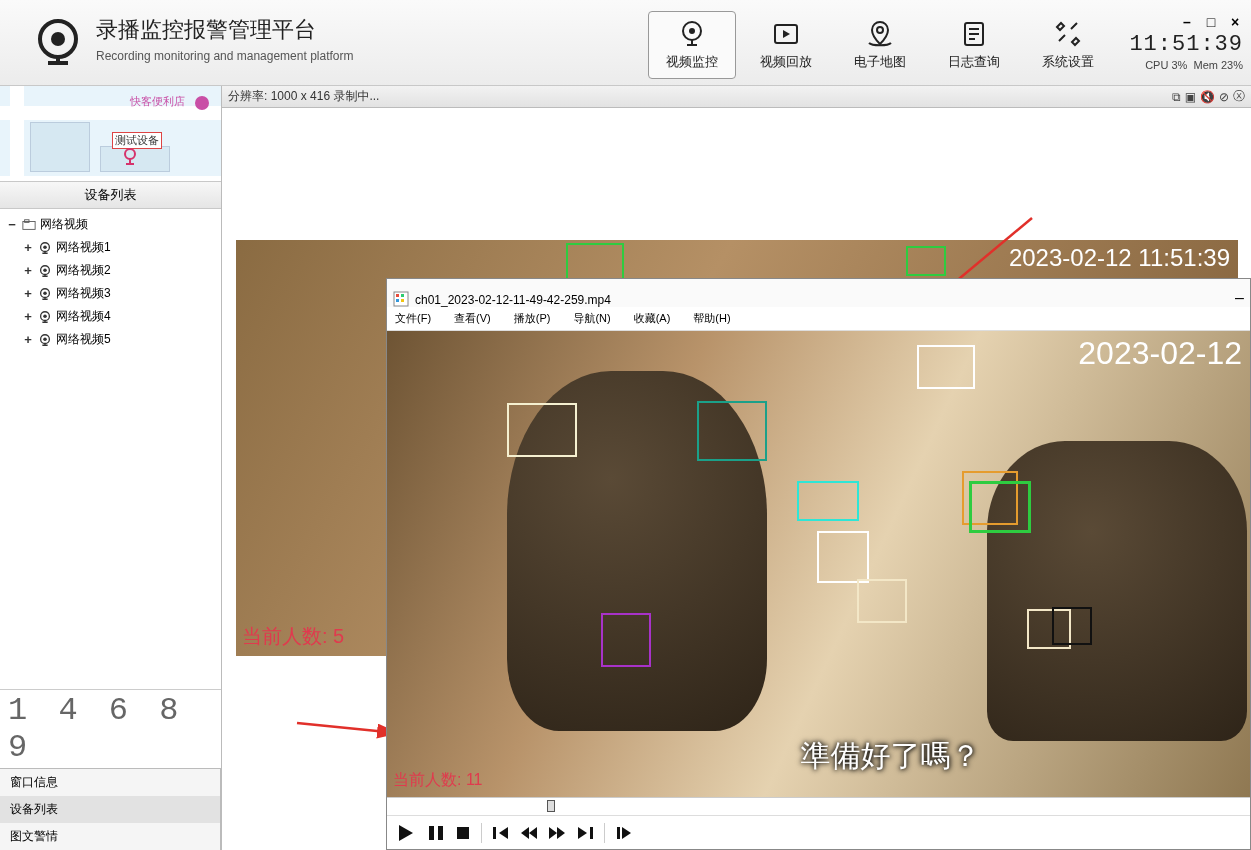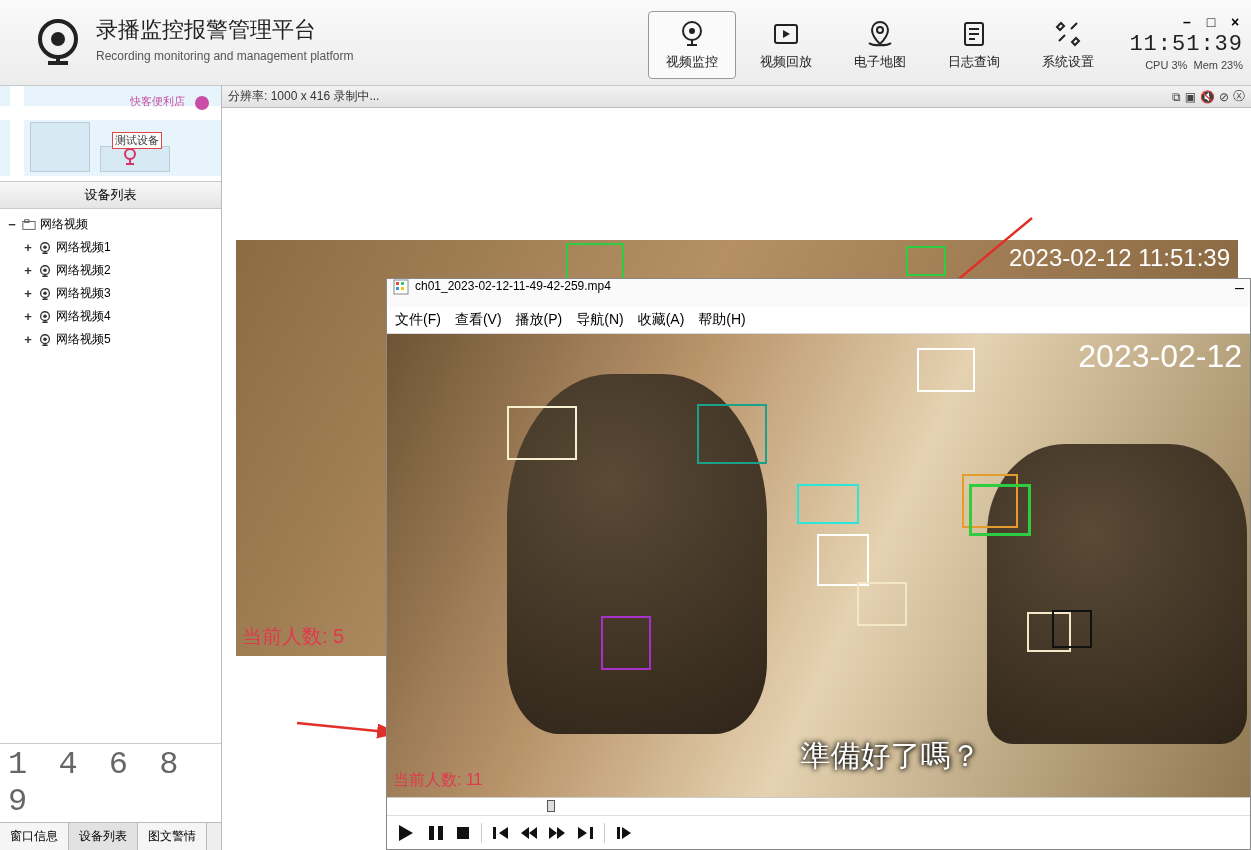--- a/index.html
+++ b/index.html
@@ -27,37 +27,37 @@
 .map-road { position: absolute; background: #fff; }
 .map-label { position: absolute; font-size: 11px; border: 1px solid #d44; background: #fff; padding: 0 2px; color: #333; }
 .map-poi { position: absolute; font-size: 11px; color: #c94fa6; }
 .map-poi2 { position: absolute; font-size: 11px; color: #3b7fc4; }
 .map-pin { position: absolute; }
 .tree { flex: 1; overflow: auto; padding: 4px 0; }
 .tree-row { display: flex; align-items: center; padding: 3px 6px; gap: 4px; cursor: pointer; }
 .tree-row .exp { width: 12px; text-align: center; font-weight: bold; color: #333; font-size: 13px; }
 .tree-row.child { padding-left: 22px; }
 .cam-ico { width: 14px; height: 14px; }
-.bottom-tabs { display: flex; border-top: 1px solid #bbb; background: #eee; }
+.bottom-tabs { display: flex; border-top: 1px solid #bbb; background: #eee; flex-direction: column; }
 .bottom-tabs div { padding: 5px 10px; border-right: 1px solid #bbb; font-size: 12px; cursor: pointer; background: #f5f5f5; }
 .bottom-tabs div.active { background: #e2e2e2; }
 .counter-bar { font-family: "Courier New", monospace; font-size: 32px; letter-spacing: 6px; padding: 2px 8px; color: #666; background: #fff; border-top: 1px solid #ccc; }
 .content { flex: 1; display: flex; flex-direction: column; position: relative; background: #fff; }
 .statusbar { height: 22px; background: linear-gradient(#f2f2f2,#e2e2e2); border-bottom: 1px solid #bbb; display: flex; align-items: center; padding: 0 6px; font-size: 12px; color: #333; }
 .statusbar .sp { flex: 1; }
 .statusbar .sicon { margin-left: 4px; cursor: pointer; color: #444; }
 .video-area { flex: 1; position: relative; background: #fff; overflow: hidden; }
 .back-video { position: absolute; left: 14px; top: 132px; width: 1002px; height: 416px; background: linear-gradient(120deg,#8a6b42 0%, #b59065 40%, #7a5a35 100%); }
 .back-video .ts { position: absolute; top: 4px; right: 8px; font-size: 24px; color: #fff; font-family: Arial; }
 .back-video .ppl { position: absolute; left: 6px; bottom: 6px; color: #e03a4e; font-size: 20px; }
 .det-box { position: absolute; border: 2px solid; }
 .player { position: absolute; left: 164px; top: 170px; right: 0; bottom: 0; background: #fff; border: 1px solid #888; display: flex; flex-direction: column; }
-.player-title { height: 28px; display: flex; align-items: flex-start; padding: 0 6px; gap: 6px; background: #fafafa; }
+.player-title { height: 28px; display: flex; align-items: flex-end; padding: 0 6px; gap: 6px; background: #fafafa; }
 .player-title .ficon { width: 16px; height: 16px; }
-.player-menu { display: flex; gap: 14px; padding: 4px 8px; font-size: 14px; border-bottom: 1px solid #ddd; background: #fff; }
+.player-menu { display: flex; gap: 23px; padding: 4px 8px; font-size: 11px; border-bottom: 1px solid #ddd; background: #fff; }
 .player-menu div { cursor: pointer; }
 .player-video { flex: 1; position: relative; background: linear-gradient(115deg,#6e5434 0%, #b8936a 30%, #e5d2b0 55%, #8f7852 100%); overflow: hidden; }
 .player-video .ts2 { position: absolute; top: 4px; right: 8px; font-size: 32px; color: #fff; }
 .player-video .ppl2 { position: absolute; left: 6px; bottom: 6px; color: #e03a4e; font-size: 16px; }
 .person { position: absolute; background: radial-gradient(circle at 40% 30%, #5a4a36, #2e2418); border-radius: 40% 40% 20% 20%; }
 .subtitle { position: absolute; bottom: 20px; left: 50%; transform: translateX(-10%); font-size: 30px; font-family: "KaiTi","STKaiti",serif; color: #fff; text-shadow: 0 0 4px #000, 0 0 6px #000; white-space: nowrap; }
 .scrub { height: 18px; background: #fff; position: relative; border-top: 1px solid #ccc; }
 .scrub .mark { position: absolute; top: 2px; width: 8px; height: 12px; border: 1px solid #555; background: #ddd; }
 .controls { height: 34px; display: flex; align-items: center; gap: 10px; padding: 0 8px; background: #fff; border-top: 1px solid #ddd; }
 .ctrl-btn { cursor: pointer; display: flex; align-items: center; justify-content: center; }

